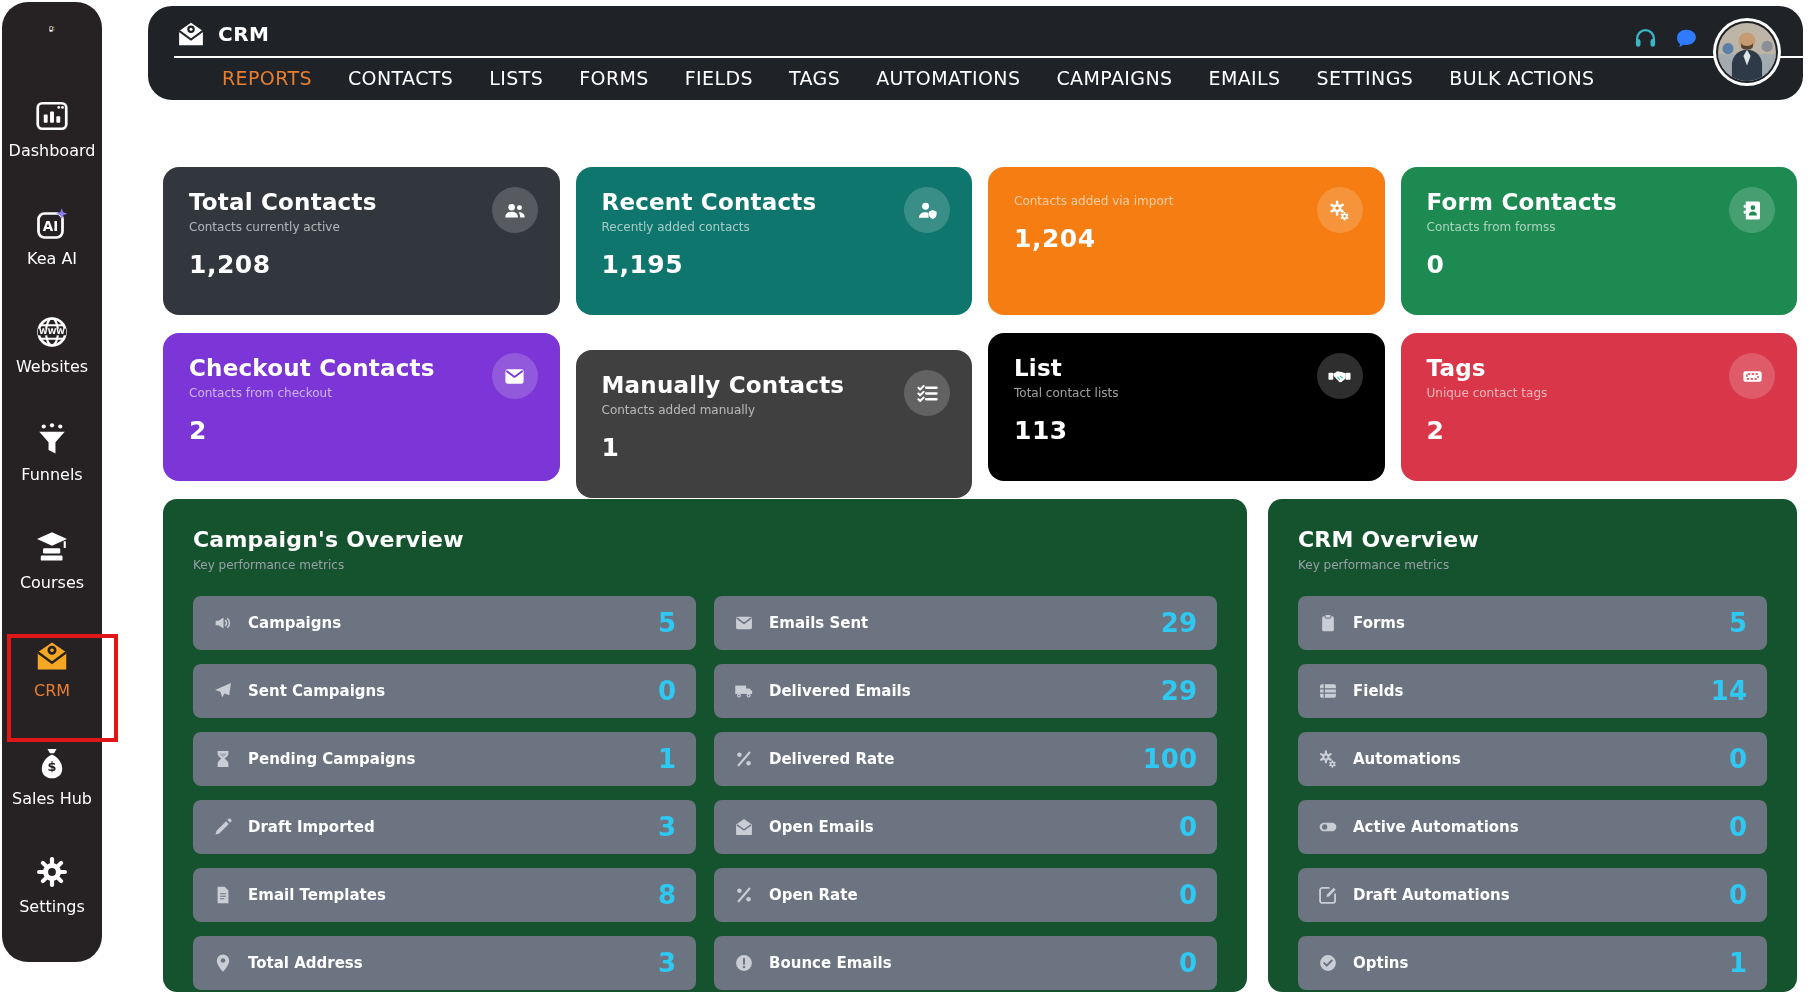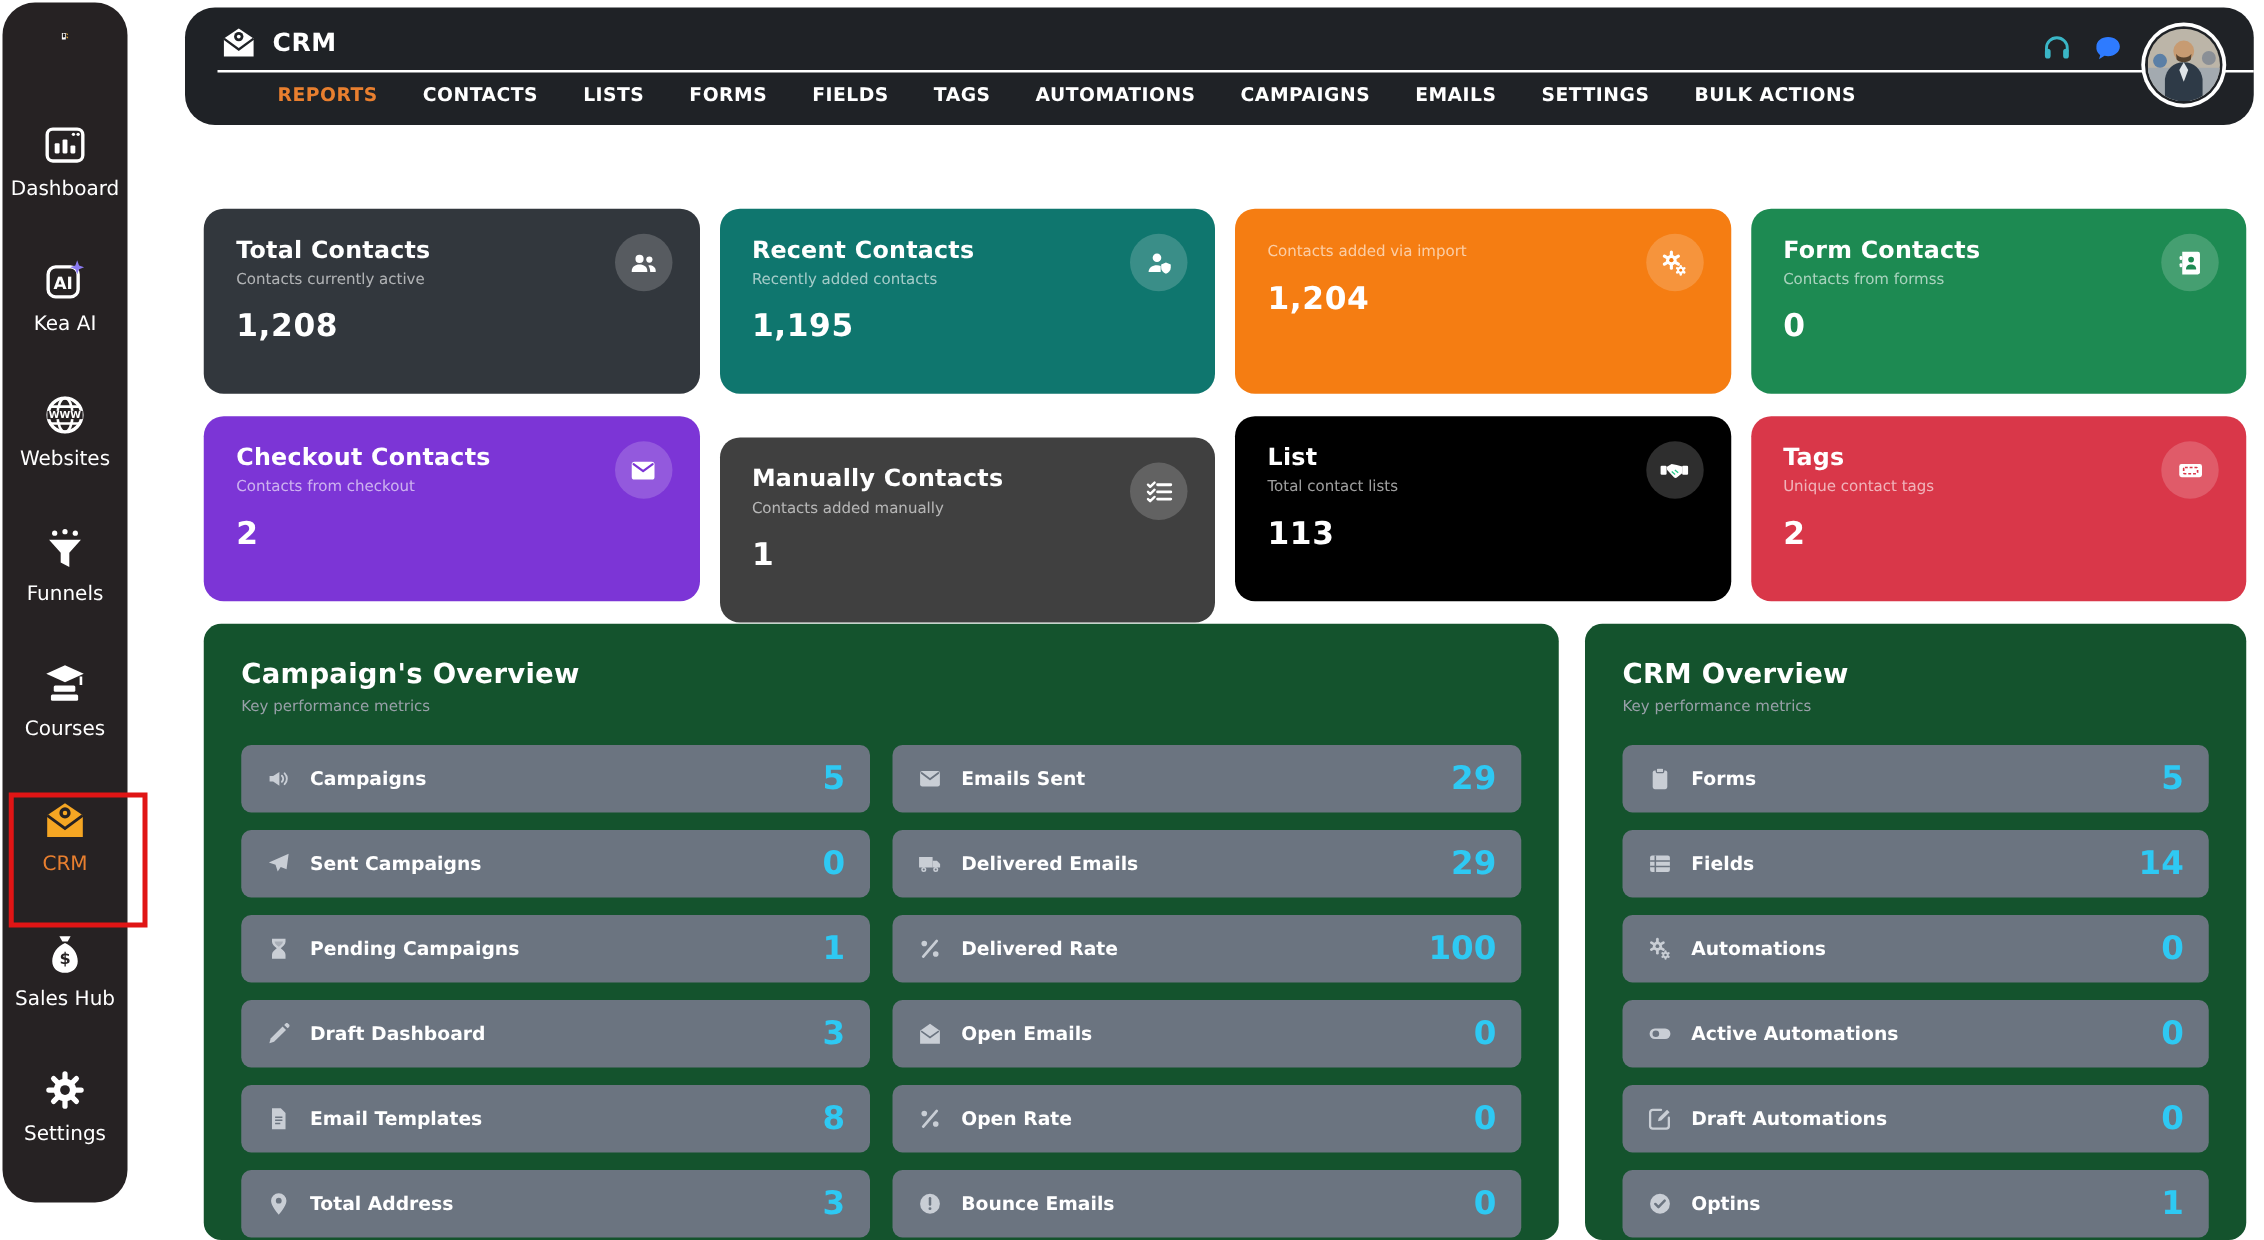--- a/index.html
+++ b/index.html
@@ -30,41 +30,41 @@
   
   .header {
     position:absolute; left:148px; top:6px; width:1655px; height:94px;
     background:#1f2226; border-radius:24px; z-index:1;
   }
   .header-top { display:flex; align-items:center; gap:12px; padding:13px 0 0 28px; }
   .header-top svg { width:30px; height:30px; color:#ffffff; --sb:#1f2226; }
   .header-title { color:#ffffff; font-size:20px; font-weight:bold; letter-spacing:.5px; }
   .header-divider { position:absolute; left:26px; right:0; top:50px; height:2px; background:#ffffff; }
   .nav { position:absolute; left:74px; top:61px; display:flex; gap:36px; }
-  .nav-item { color:#ffffff; font-size:15px; font-weight:bold; letter-spacing:.4px; cursor:pointer; white-space:nowrap; }
+  .nav-item { color:#ffffff; font-size:19px; font-weight:normal; letter-spacing:.4px; cursor:pointer; white-space:nowrap; }
   .nav-item.active { color:#e87f2f; }
   .header-actions { position:absolute; right:104px; top:20px; display:flex; gap:16px; align-items:center; }
   .header-actions svg { width:25px; height:25px; cursor:pointer; }
   .icon-headphones { color:#3ab6c6; }
   .icon-chat { color:#2e7bff; }
   .avatar-wrap {
     position:absolute; right:22px; top:12px; width:68px; height:68px;
     border-radius:50%; background:#ffffff; padding:3px; box-sizing:border-box; cursor:pointer; z-index:3;
   }
   .avatar-ring { width:100%; height:100%; border-radius:50%; background:#1f2226; padding:2px; box-sizing:border-box; }
   .avatar-img { width:100%; height:100%; border-radius:50%; overflow:hidden; }
   .avatar-img svg { width:100%; height:100%; }
 
   
   .cards {
     position:absolute; left:163px; top:167px; width:1634px;
     display:grid; grid-template-columns:repeat(4,1fr); column-gap:16px; row-gap:18px;
   }
   .card { height:148px; border-radius:16px; padding:22px 26px; box-sizing:border-box; color:#ffffff; position:relative; }
-  .card-title { font-size:19px; font-weight:bold; letter-spacing:.2px; }
+  .card-title { font-size:23px; font-weight:bold; letter-spacing:.2px; }
   .card-sub { font-size:12px; opacity:.62; margin-top:5px; }
   .card-value { font-size:25px; font-weight:bold; margin-top:16px; letter-spacing:.5px; }
   .card-icon {
     position:absolute; top:20px; right:22px; width:46px; height:46px; border-radius:50%;
     background:rgba(255,255,255,.18); display:flex; align-items:center; justify-content:center;
   }
   .card-icon svg { width:23px; height:23px; color:#ffffff; }
 
   
   .panel {
@@ -565,21 +565,21 @@
       <svg>
           <use href="#i-percent"></use>
         </svg>
       <span class="metric-label">Delivered Rate</span>
       <span class="metric-value">100</span>
     </div>
     <div class="metric-row">
       <svg>
           <use href="#i-pencil"></use>
         </svg>
-      <span class="metric-label">Draft Dashboard</span>
+      <span class="metric-label">Draft Imported</span>
       <span class="metric-value">3</span>
     </div>
     <div class="metric-row">
       <svg>
           <use href="#i-envelope-open"></use>
         </svg>
       <span class="metric-label">Open Emails</span>
       <span class="metric-value">0</span>
     </div>
     <div class="metric-row">

